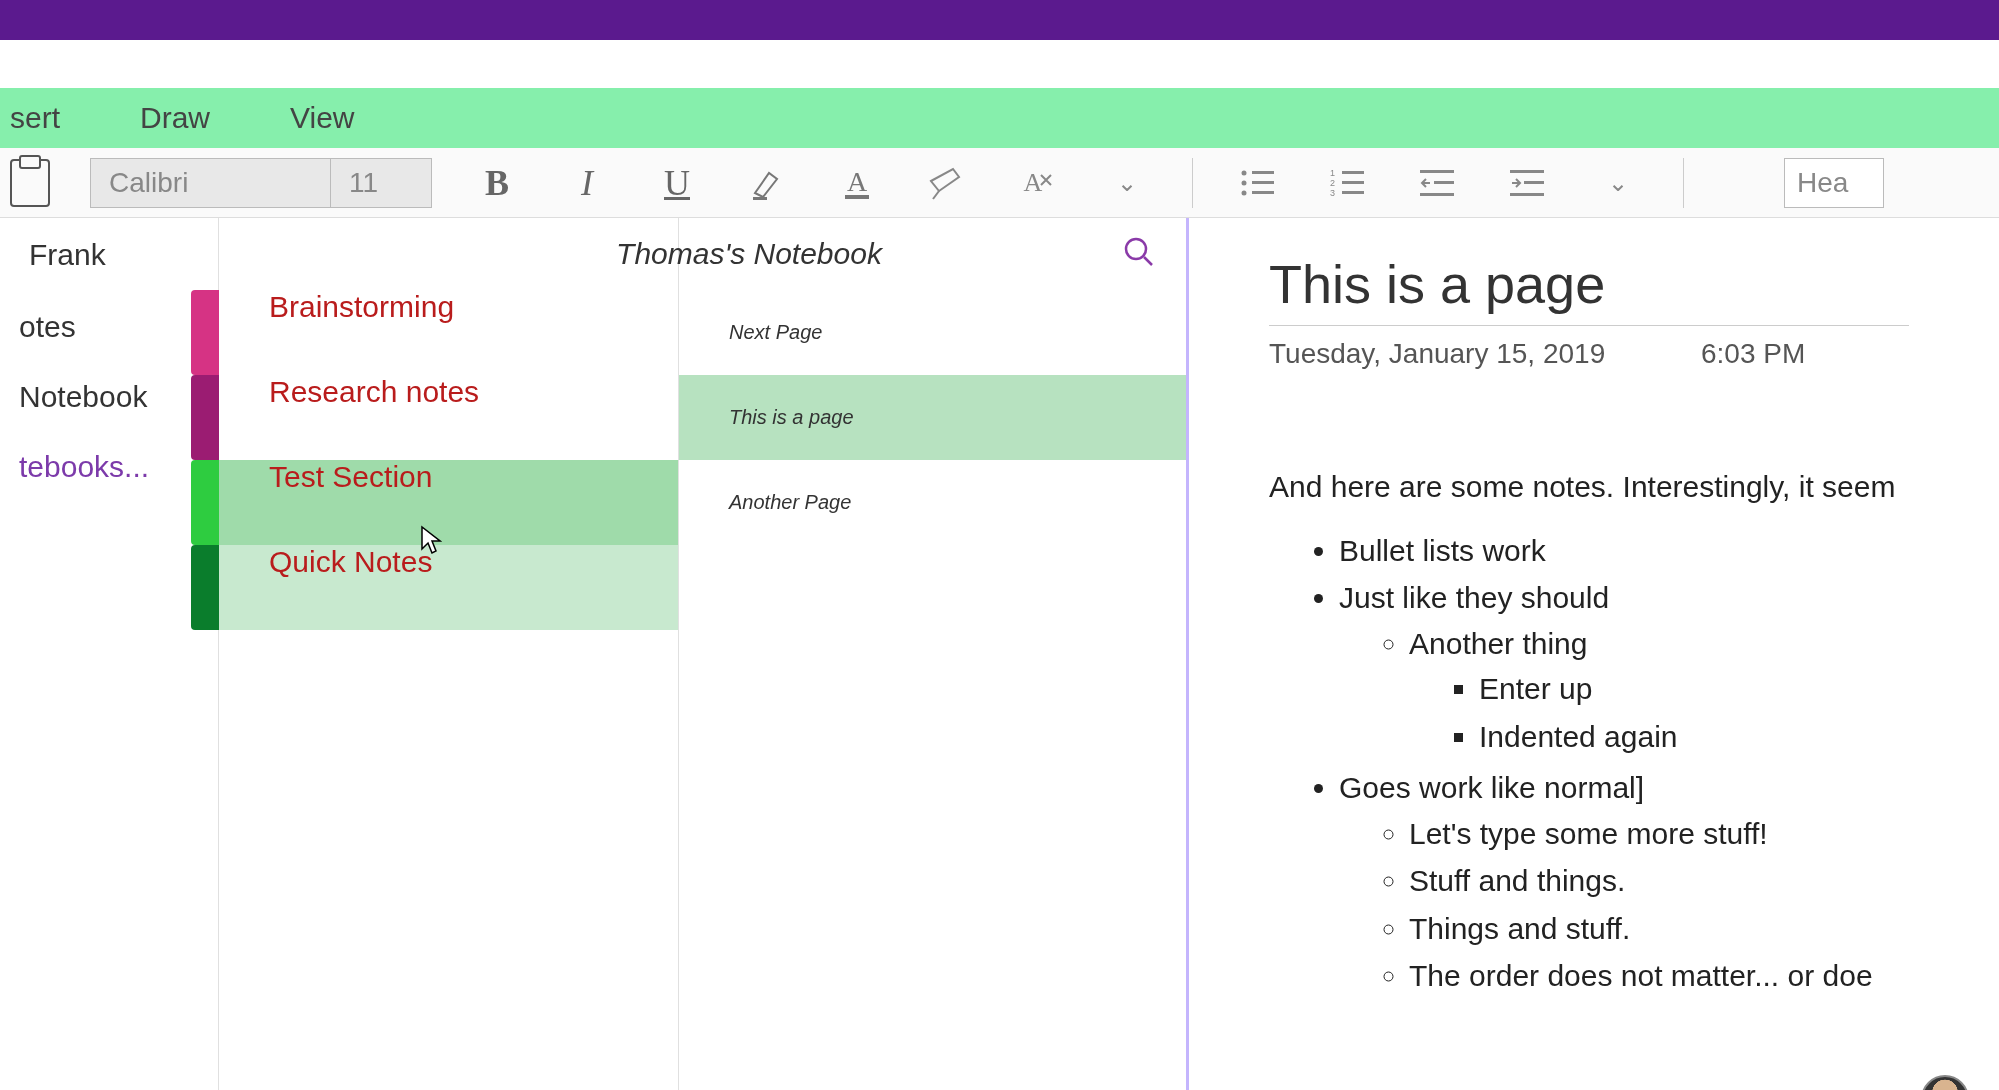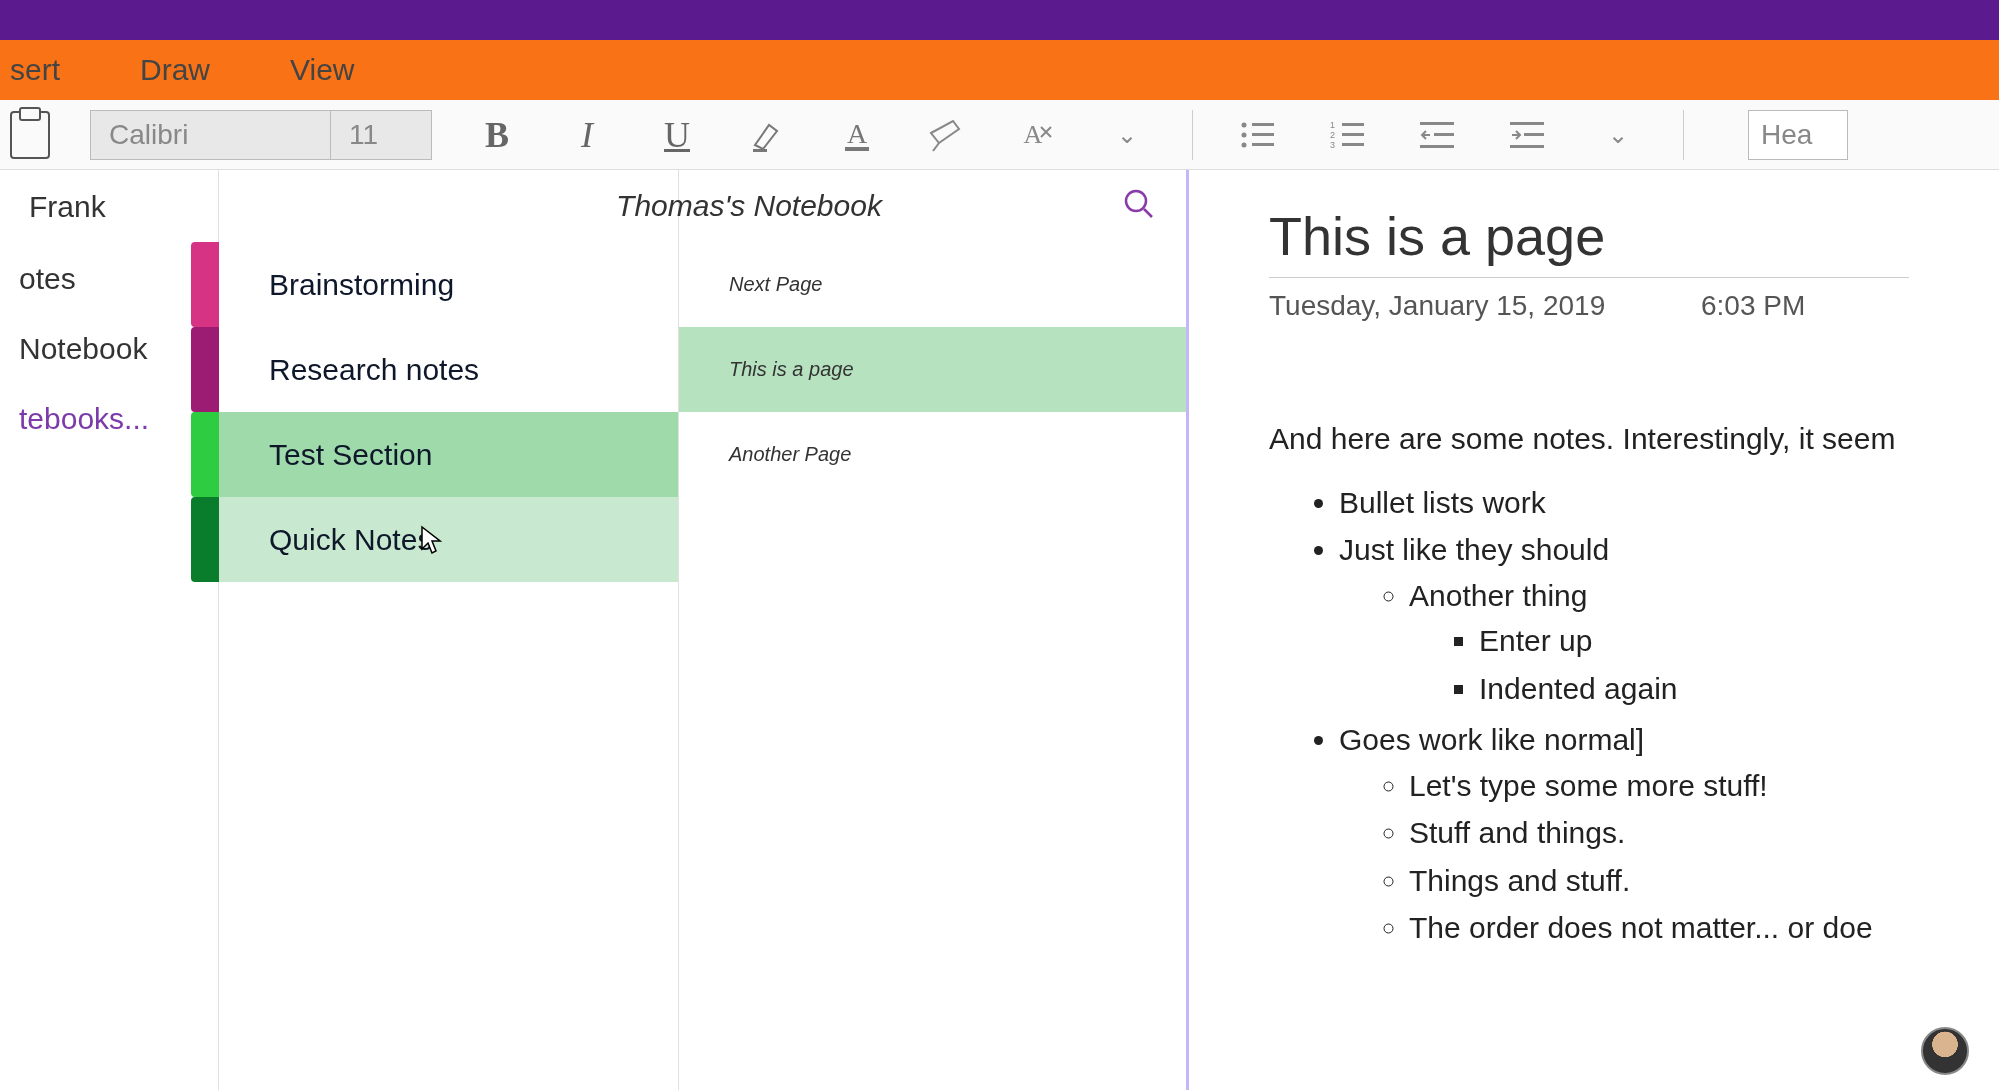--- a/index.html
+++ b/index.html
@@ -1,52 +1,52 @@
 <!DOCTYPE html>
 <html><head>
 <meta charset="utf-8">
 <style>
 * { margin: 0; padding: 0; box-sizing: border-box; }
 body { font-family: "Segoe UI", Arial, sans-serif; background: #fff; overflow: hidden; width: 1999px; height: 1090px; }
 
 .titlebar { height: 40px; background: #5b1a8e; width: 100%; }
 
-.ribbon-tabs { height: 60px; display: flex; align-items: center; padding-left: 0; gap: 60px; font-size: 30px; color: #444; background: #f97316; }
+.ribbon-tabs { height: 60px; display: flex; align-items: center; padding-left: 0; gap: 60px; font-size: 30px; color: #444; background: #86efac; margin-top: 48px; }
 .ribbon-tab { padding: 0 10px; cursor: pointer; }
 
 .toolbar { height: 70px; display: flex; align-items: center; gap: 40px; padding: 0 0 0 0; background: #fafafa; border-bottom: 1px solid #ddd; }
 .clipboard-icon { width: 40px; height: 48px; border: 2px solid #555; border-radius: 4px; position: relative; margin-left: 10px; }
 .clipboard-icon::before { content: ""; position: absolute; top: -6px; left: 50%; transform: translateX(-50%); width: 18px; height: 10px; border: 2px solid #555; border-radius: 3px; background: #fafafa; }
 
 .font-group { display: flex; border: 1px solid #bbb; background: #e8e8e8; height: 50px; }
 .font-name { width: 240px; padding: 0 18px; display: flex; align-items: center; font-size: 28px; color: #888; border-right: 1px solid #bbb; }
 .font-size { width: 100px; padding: 0 18px; display: flex; align-items: center; font-size: 28px; color: #888; }
 
 .fmt-btn { width: 50px; height: 50px; display: flex; align-items: center; justify-content: center; font-size: 36px; color: #666; cursor: pointer; }
 .fmt-bold { font-weight: bold; font-family: "Times New Roman", serif; }
 .fmt-italic { font-style: italic; font-family: "Times New Roman", serif; }
 .fmt-underline { text-decoration: underline; font-family: "Times New Roman", serif; }
 .sep { width: 1px; height: 50px; background: #ccc; }
 .chevron { font-size: 24px; color: #888; }
 
 .list-icon, .indent-icon { width: 36px; height: 30px; }
 .highlighter-icon svg, .fontcolor-icon svg, .clearfmt-icon svg, .styles-icon svg { display:block; }
 
-.styles-input { width: 100px; height: 50px; border: 1px solid #bbb; background: #fff; font-size: 28px; color: #888; padding: 16px 12px; display: flex; align-items: center; margin-left: 24px; }
+.styles-input { width: 100px; height: 50px; border: 1px solid #bbb; background: #fff; font-size: 28px; color: #888; padding: 16px 12px; display: flex; align-items: center; margin-left: 60px; }
 
 .main { display: flex; height: calc(100% - 170px); }
 
 .notebooks-col { width: 200px; border-right: 1px solid #e0e0e0; margin-left: 19px; }
 .nb-header { padding: 20px 10px; font-size: 30px; color: #333; }
 .nb-item { padding: 18px 10px 18px 0; font-size: 30px; color: #333; position: relative; }
 .nb-more { color: #7c3aaa; font-size: 30px; padding: 18px 10px 18px 0; }
 
 .sections-col { width: 460px; border-right: 1px solid #e0e0e0; position: relative; }
 .sections-header-row { display: flex; align-items: center; height: 72px; }
-.section-item { height: 85px; display: flex; align-items: center; padding-left: 50px; font-size: 30px; color: #0f172a; position: relative; cursor: pointer; }
+.section-item { height: 85px; display: flex; padding-left: 50px; font-size: 30px; color: #b91c1c; position: relative; cursor: pointer; }
 .section-tab { position: absolute; left: -28px; top: 0; width: 28px; height: 85px; border-radius: 4px 0 0 4px; }
 .section-selected { background: #9fdbaa; }
 .section-hover { background: #c8e9cf; }
 
 .pages-col { width: 510px; border-right: 3px solid #c4b5fd; position: relative; font-style: italic; }
 .pages-header { height: 72px; display: flex; align-items: center; justify-content: center; position: relative; }
 .nb-title { font-size: 30px; color: #333; position: absolute; left: -130px; width: 400px; text-align: center; }
 .search-icon { position: absolute; right: 30px; }
 .page-item { height: 85px; display: flex; align-items: center; padding-left: 50px; font-size: 20px; color: #333; cursor: pointer; }
 .page-selected { background: #b7e2c0; }

